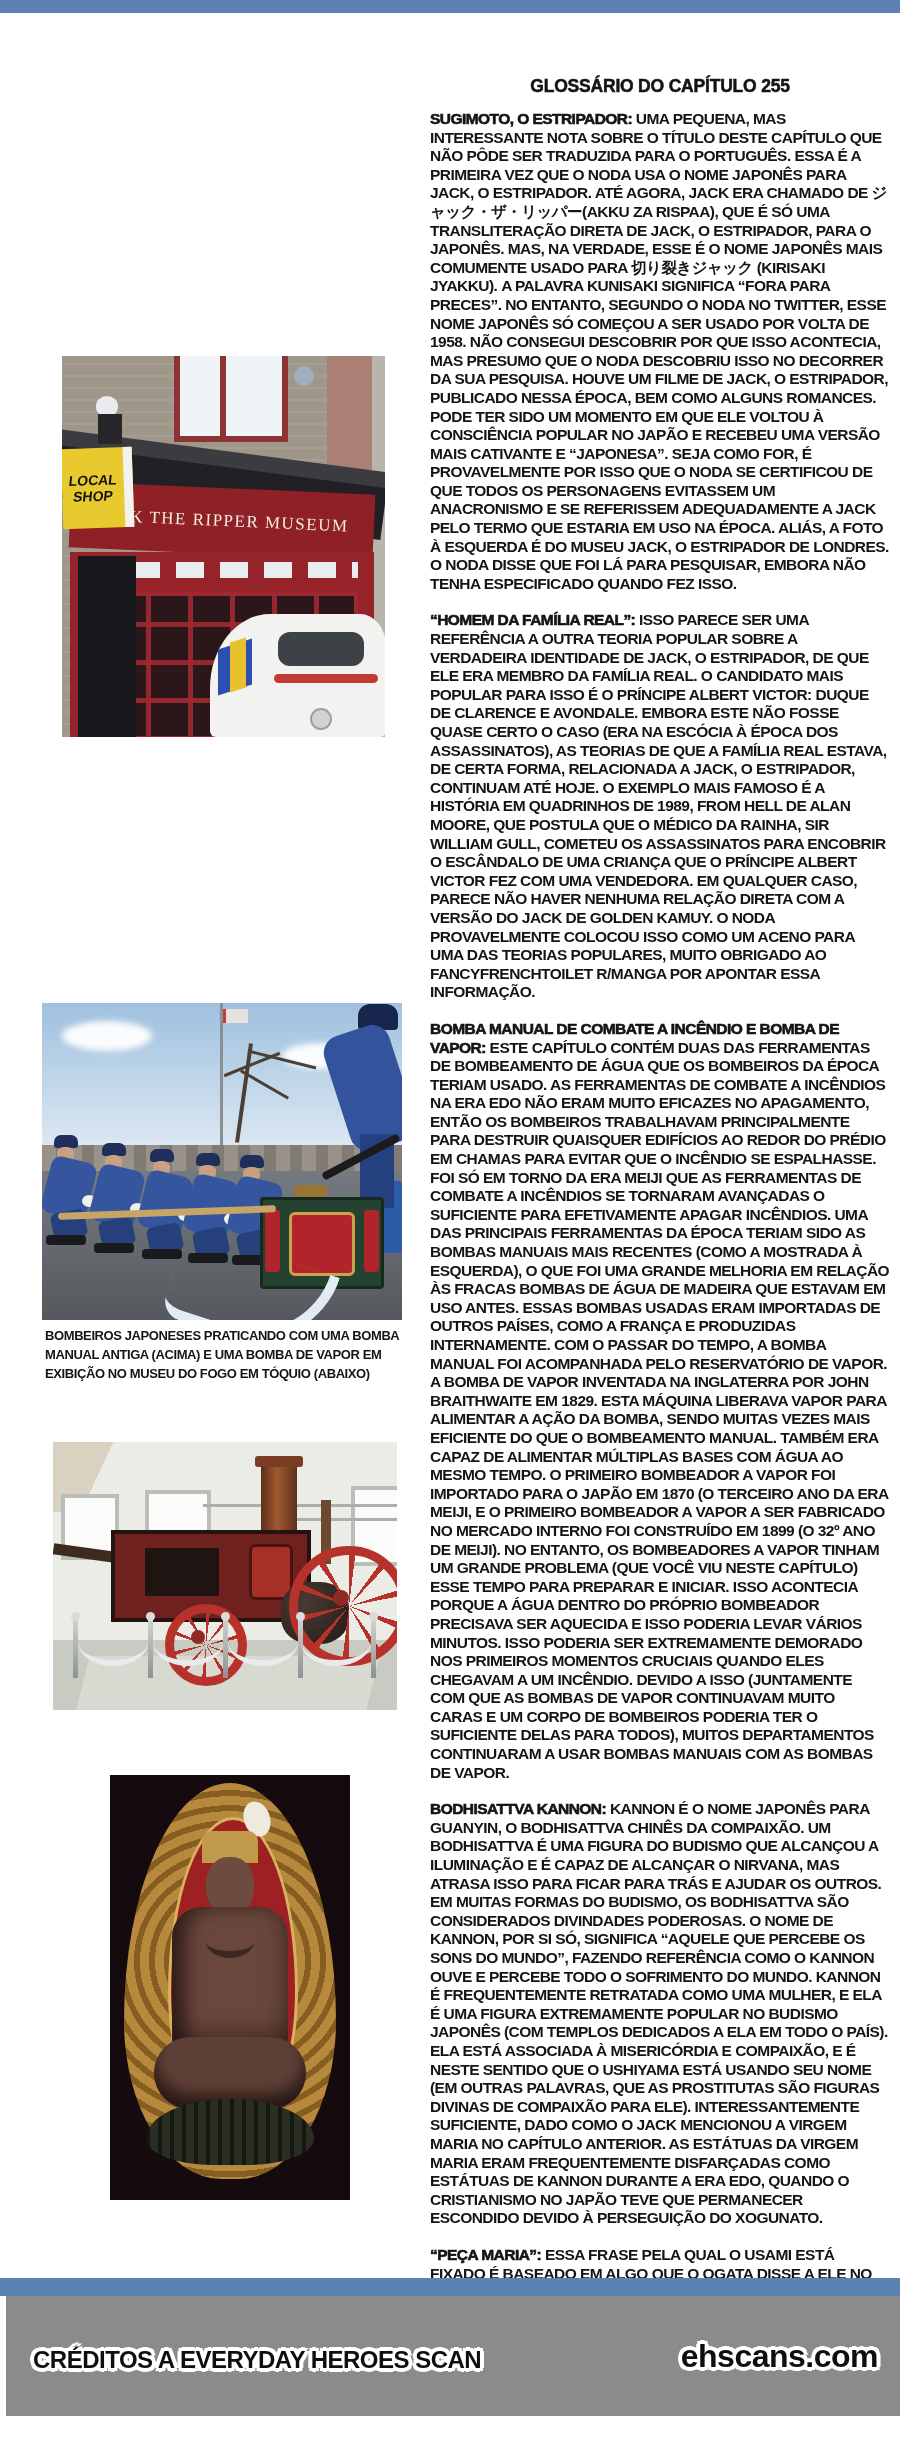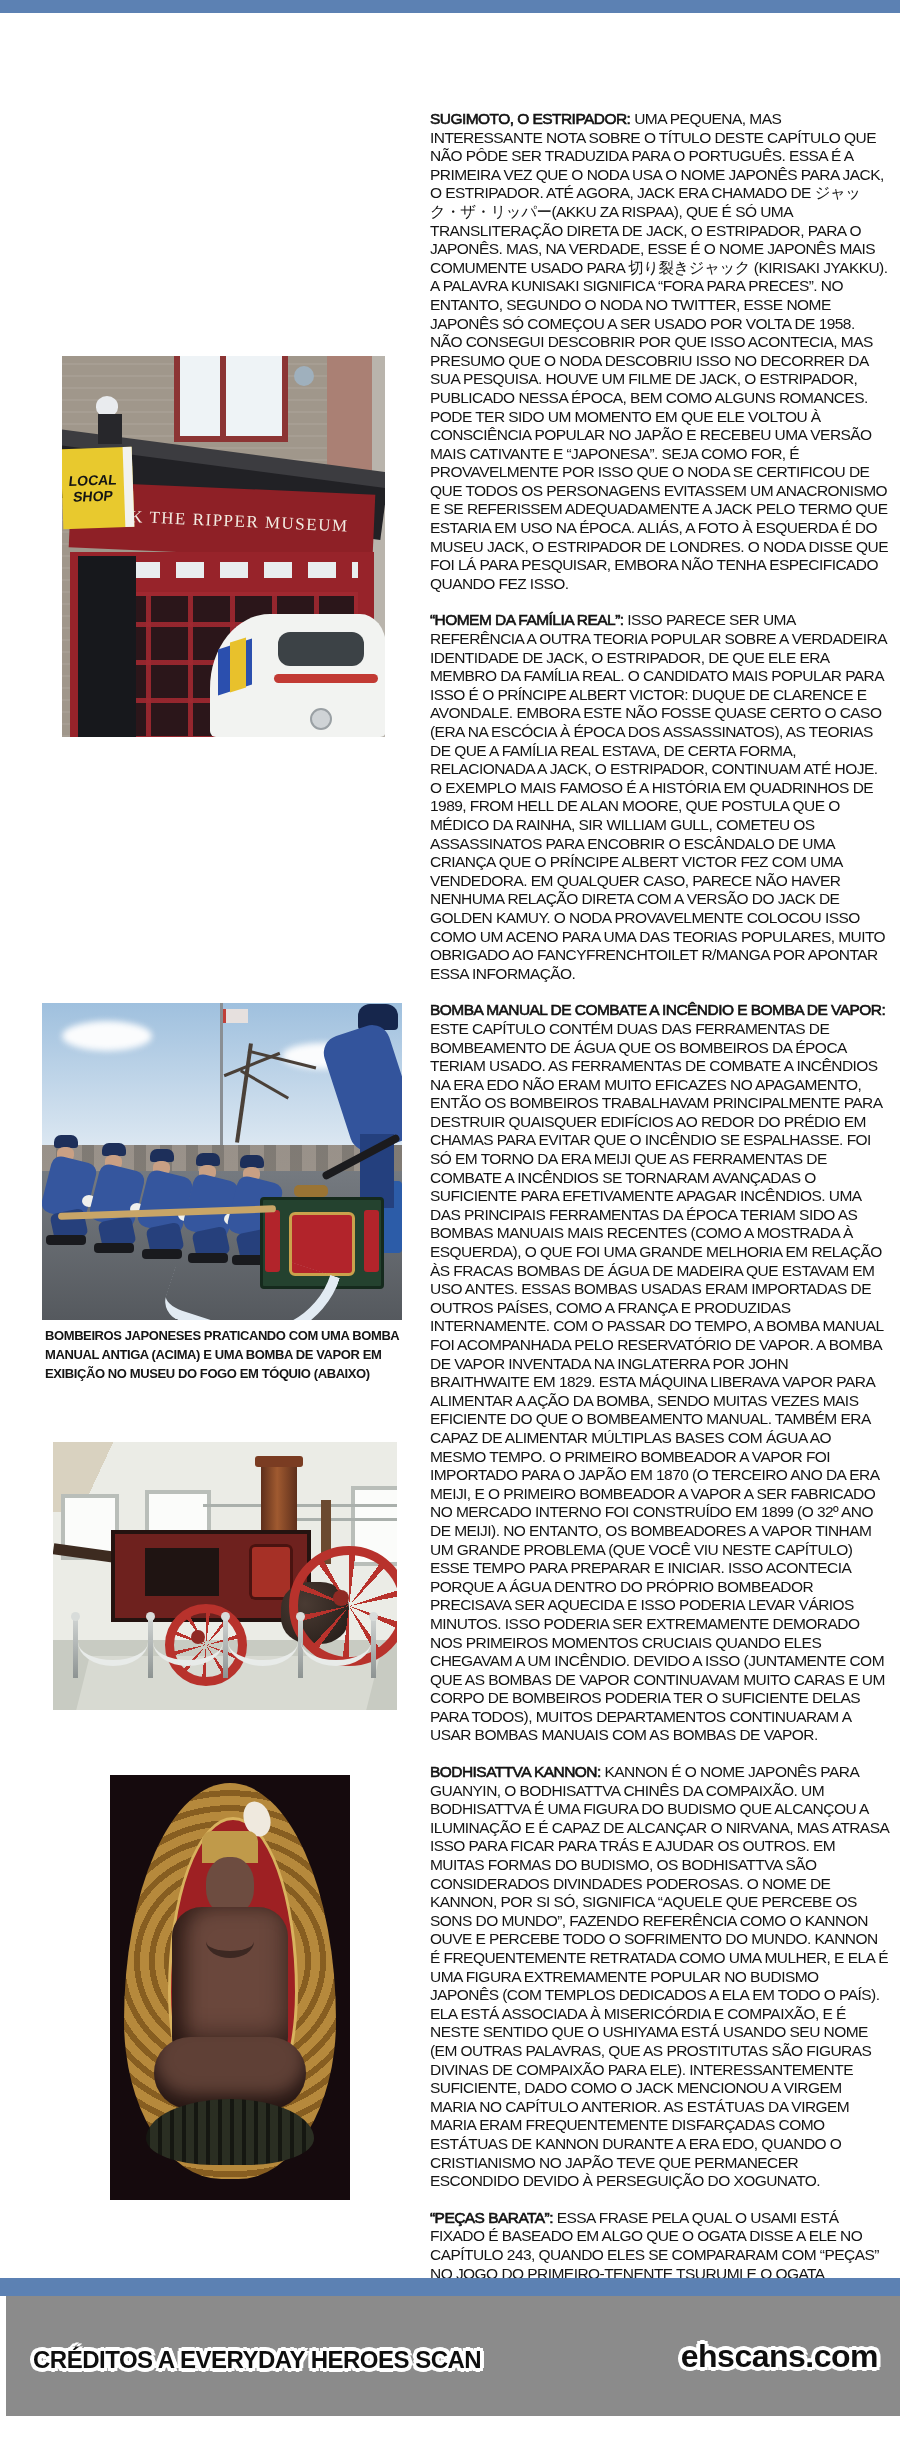--- a/index.html
+++ b/index.html
@@ -14,21 +14,21 @@
   .footer-text{position:absolute;font-weight:bold;color:#0e0e0e;white-space:nowrap;
     text-shadow:-3px -3px 0 #fff,3px -3px 0 #fff,-3px 3px 0 #fff,3px 3px 0 #fff,
                 -4px 0 0 #fff,4px 0 0 #fff,0 -4px 0 #fff,0 4px 0 #fff;}
   #footer-credits{left:27px;top:50px;font-size:24px;letter-spacing:-0.5px;}
   #footer-site{right:28px;top:42px;font-size:32px;letter-spacing:-0.5px;}
 
   
   #title{left:430px;top:76px;width:460px;text-align:center;font-size:17.5px;font-weight:bold;
          letter-spacing:-0.2px;-webkit-text-stroke:0.5px #111;}
   #column{left:430px;top:110px;width:460px;font-size:15.5px;line-height:18.6px;
-          font-weight:normal;letter-spacing:-0.55px;text-align:left;}
+          font-weight:bold;letter-spacing:-0.55px;text-align:left;}
   #column p{margin:0 0 18px 0;}
   .hd{-webkit-text-stroke:0.6px #111;}
   #closing{text-align:center;margin-top:2px;}
 
   
   #caption{left:45px;top:1326px;width:355px;text-align:left;font-size:13px;line-height:19px;
            font-weight:bold;letter-spacing:-0.4px;}
 
   
   .photo{position:absolute;overflow:hidden;}
@@ -149,27 +149,28 @@
      border-radius:50% 50% 40% 40% / 60% 60% 40% 40%;
      background-image:repeating-linear-gradient(90deg,rgba(0,0,0,.5) 0 4px,rgba(0,0,0,0) 4px 12px);}
 </style>
 </head>
 <body>
 
 <div id="page">
 
   <div class="abs" id="top-bar"></div>
 
+  <div class="abs" id="title">GLOSSÁRIO DO CAPÍTULO 255</div>
 
   <div class="abs" id="column">
     <p><span class="hd">SUGIMOTO, O ESTRIPADOR:</span> <span>UMA PEQUENA, MAS INTERESSANTE NOTA SOBRE O TÍTULO DESTE CAPÍTULO QUE NÃO PÔDE SER TRADUZIDA PARA O PORTUGUÊS. ESSA É A PRIMEIRA VEZ QUE O NODA USA O NOME JAPONÊS PARA JACK, O ESTRIPADOR. ATÉ AGORA, JACK ERA CHAMADO DE ジャック・ザ・リッパー(AKKU ZA RISPAA), QUE É SÓ UMA TRANSLITERAÇÃO DIRETA DE JACK, O ESTRIPADOR, PARA O JAPONÊS. MAS, NA VERDADE, ESSE É O NOME JAPONÊS MAIS COMUMENTE USADO PARA 切り裂きジャック (KIRISAKI JYAKKU). A PALAVRA KUNISAKI SIGNIFICA “FORA PARA PRECES”. NO ENTANTO, SEGUNDO O NODA NO TWITTER, ESSE NOME JAPONÊS SÓ COMEÇOU A SER USADO POR VOLTA DE 1958. NÃO CONSEGUI DESCOBRIR POR QUE ISSO ACONTECIA, MAS PRESUMO QUE O NODA DESCOBRIU ISSO NO DECORRER DA SUA PESQUISA. HOUVE UM FILME DE JACK, O ESTRIPADOR, PUBLICADO NESSA ÉPOCA, BEM COMO ALGUNS ROMANCES. PODE TER SIDO UM MOMENTO EM QUE ELE VOLTOU À CONSCIÊNCIA POPULAR NO JAPÃO E RECEBEU UMA VERSÃO MAIS CATIVANTE E “JAPONESA”. SEJA COMO FOR, É PROVAVELMENTE POR ISSO QUE O NODA SE CERTIFICOU DE QUE TODOS OS PERSONAGENS EVITASSEM UM ANACRONISMO E SE REFERISSEM ADEQUADAMENTE A JACK PELO TERMO QUE ESTARIA EM USO NA ÉPOCA. ALIÁS, A FOTO À ESQUERDA É DO MUSEU JACK, O ESTRIPADOR DE LONDRES. O NODA DISSE QUE FOI LÁ PARA PESQUISAR, EMBORA NÃO TENHA ESPECIFICADO QUANDO FEZ ISSO.</span></p>
     <p><span class="hd">“HOMEM DA FAMÍLIA REAL”:</span> <span>ISSO PARECE SER UMA REFERÊNCIA A OUTRA TEORIA POPULAR SOBRE A VERDADEIRA IDENTIDADE DE JACK, O ESTRIPADOR, DE QUE ELE ERA MEMBRO DA FAMÍLIA REAL. O CANDIDATO MAIS POPULAR PARA ISSO É O PRÍNCIPE ALBERT VICTOR: DUQUE DE CLARENCE E AVONDALE. EMBORA ESTE NÃO FOSSE QUASE CERTO O CASO (ERA NA ESCÓCIA À ÉPOCA DOS ASSASSINATOS), AS TEORIAS DE QUE A FAMÍLIA REAL ESTAVA, DE CERTA FORMA, RELACIONADA A JACK, O ESTRIPADOR, CONTINUAM ATÉ HOJE. O EXEMPLO MAIS FAMOSO É A HISTÓRIA EM QUADRINHOS DE 1989, FROM HELL DE ALAN MOORE, QUE POSTULA QUE O MÉDICO DA RAINHA, SIR WILLIAM GULL, COMETEU OS ASSASSINATOS PARA ENCOBRIR O ESCÂNDALO DE UMA CRIANÇA QUE O PRÍNCIPE ALBERT VICTOR FEZ COM UMA VENDEDORA. EM QUALQUER CASO, PARECE NÃO HAVER NENHUMA RELAÇÃO DIRETA COM A VERSÃO DO JACK DE GOLDEN KAMUY. O NODA PROVAVELMENTE COLOCOU ISSO COMO UM ACENO PARA UMA DAS TEORIAS POPULARES, MUITO OBRIGADO AO FANCYFRENCHTOILET R/MANGA POR APONTAR ESSA INFORMAÇÃO.</span></p>
     <p><span class="hd">BOMBA MANUAL DE COMBATE A INCÊNDIO E BOMBA DE VAPOR:</span> <span>ESTE CAPÍTULO CONTÉM DUAS DAS FERRAMENTAS DE BOMBEAMENTO DE ÁGUA QUE OS BOMBEIROS DA ÉPOCA TERIAM USADO. AS FERRAMENTAS DE COMBATE A INCÊNDIOS NA ERA EDO NÃO ERAM MUITO EFICAZES NO APAGAMENTO, ENTÃO OS BOMBEIROS TRABALHAVAM PRINCIPALMENTE PARA DESTRUIR QUAISQUER EDIFÍCIOS AO REDOR DO PRÉDIO EM CHAMAS PARA EVITAR QUE O INCÊNDIO SE ESPALHASSE. FOI SÓ EM TORNO DA ERA MEIJI QUE AS FERRAMENTAS DE COMBATE A INCÊNDIOS SE TORNARAM AVANÇADAS O SUFICIENTE PARA EFETIVAMENTE APAGAR INCÊNDIOS. UMA DAS PRINCIPAIS FERRAMENTAS DA ÉPOCA TERIAM SIDO AS BOMBAS MANUAIS MAIS RECENTES (COMO A MOSTRADA À ESQUERDA), O QUE FOI UMA GRANDE MELHORIA EM RELAÇÃO ÀS FRACAS BOMBAS DE ÁGUA DE MADEIRA QUE ESTAVAM EM USO ANTES. ESSAS BOMBAS USADAS ERAM IMPORTADAS DE OUTROS PAÍSES, COMO A FRANÇA E PRODUZIDAS INTERNAMENTE. COM O PASSAR DO TEMPO, A BOMBA MANUAL FOI ACOMPANHADA PELO RESERVATÓRIO DE VAPOR. A BOMBA DE VAPOR INVENTADA NA INGLATERRA POR JOHN BRAITHWAITE EM 1829. ESTA MÁQUINA LIBERAVA VAPOR PARA ALIMENTAR A AÇÃO DA BOMBA, SENDO MUITAS VEZES MAIS EFICIENTE DO QUE O BOMBEAMENTO MANUAL. TAMBÉM ERA CAPAZ DE ALIMENTAR MÚLTIPLAS BASES COM ÁGUA AO MESMO TEMPO. O PRIMEIRO BOMBEADOR A VAPOR FOI IMPORTADO PARA O JAPÃO EM 1870 (O TERCEIRO ANO DA ERA MEIJI, E O PRIMEIRO BOMBEADOR A VAPOR A SER FABRICADO NO MERCADO INTERNO FOI CONSTRUÍDO EM 1899 (O 32º ANO DE MEIJI). NO ENTANTO, OS BOMBEADORES A VAPOR TINHAM UM GRANDE PROBLEMA (QUE VOCÊ VIU NESTE CAPÍTULO) ESSE TEMPO PARA PREPARAR E INICIAR. ISSO ACONTECIA PORQUE A ÁGUA DENTRO DO PRÓPRIO BOMBEADOR PRECISAVA SER AQUECIDA E ISSO PODERIA LEVAR VÁRIOS MINUTOS. ISSO PODERIA SER EXTREMAMENTE DEMORADO NOS PRIMEIROS MOMENTOS CRUCIAIS QUANDO ELES CHEGAVAM A UM INCÊNDIO. DEVIDO A ISSO (JUNTAMENTE COM QUE AS BOMBAS DE VAPOR CONTINUAVAM MUITO CARAS E UM CORPO DE BOMBEIROS PODERIA TER O SUFICIENTE DELAS PARA TODOS), MUITOS DEPARTAMENTOS CONTINUARAM A USAR BOMBAS MANUAIS COM AS BOMBAS DE VAPOR.</span></p>
     <p><span class="hd">BODHISATTVA KANNON:</span> <span>KANNON É O NOME JAPONÊS PARA GUANYIN, O BODHISATTVA CHINÊS DA COMPAIXÃO. UM BODHISATTVA É UMA FIGURA DO BUDISMO QUE ALCANÇOU A ILUMINAÇÃO E É CAPAZ DE ALCANÇAR O NIRVANA, MAS ATRASA ISSO PARA FICAR PARA TRÁS E AJUDAR OS OUTROS. EM MUITAS FORMAS DO BUDISMO, OS BODHISATTVA SÃO CONSIDERADOS DIVINDADES PODEROSAS. O NOME DE KANNON, POR SI SÓ, SIGNIFICA “AQUELE QUE PERCEBE OS SONS DO MUNDO”, FAZENDO REFERÊNCIA COMO O KANNON OUVE E PERCEBE TODO O SOFRIMENTO DO MUNDO. KANNON É FREQUENTEMENTE RETRATADA COMO UMA MULHER, E ELA É UMA FIGURA EXTREMAMENTE POPULAR NO BUDISMO JAPONÊS (COM TEMPLOS DEDICADOS A ELA EM TODO O PAÍS). ELA ESTÁ ASSOCIADA À MISERICÓRDIA E COMPAIXÃO, E É NESTE SENTIDO QUE O USHIYAMA ESTÁ USANDO SEU NOME (EM OUTRAS PALAVRAS, QUE AS PROSTITUTAS SÃO FIGURAS DIVINAS DE COMPAIXÃO PARA ELE). INTERESSANTEMENTE SUFICIENTE, DADO COMO O JACK MENCIONOU A VIRGEM MARIA NO CAPÍTULO ANTERIOR. AS ESTÁTUAS DA VIRGEM MARIA ERAM FREQUENTEMENTE DISFARÇADAS COMO ESTÁTUAS DE KANNON DURANTE A ERA EDO, QUANDO O CRISTIANISMO NO JAPÃO TEVE QUE PERMANECER ESCONDIDO DEVIDO À PERSEGUIÇÃO DO XOGUNATO.</span></p>
-    <p><span class="hd">“PEÇAS BARATA”:</span> <span>ESSA FRASE PELA QUAL O USAMI ESTÁ FIXADO É BASEADO EM ALGO QUE O OGATA DISSE A ELE NO CAPÍTULO 243, QUANDO ELES SE COMPARARAM COM “PEÇAS” NO JOGO DO PRIMEIRO-TENENTE TSURUMI E O OGATA CHAMOU ELE DE “A PEÇA MAIS BARATA DO TABULEIRO”</span></p>
+    <p><span class="hd">“PEÇA MARIA”:</span> <span>ESSA FRASE PELA QUAL O USAMI ESTÁ FIXADO É BASEADO EM ALGO QUE O OGATA DISSE A ELE NO CAPÍTULO 243, QUANDO ELES SE COMPARARAM COM “PEÇAS” NO JOGO DO PRIMEIRO-TENENTE TSURUMI E O OGATA CHAMOU ELE DE “A PEÇA MAIS BARATA DO TABULEIRO”</span></p>
     <p id="closing" class="hd">POR FAVOR, APOIE O AUTOR E OS EDITORES COMPRANDO O MANGÁ SE TIVER SIDO LICENCIADO NO SEU PAÍS!</p>
   </div>
 
   <div class="photo" id="photo-museum">
     <div class="abs pm-tex"></div>
     <div class="abs pm-right"></div>
     <div class="abs pm-right-col"></div>
     <div class="abs pm-right-low"></div>
     <div class="abs pm-rwin"></div>
     <div class="abs pm-win"></div>

